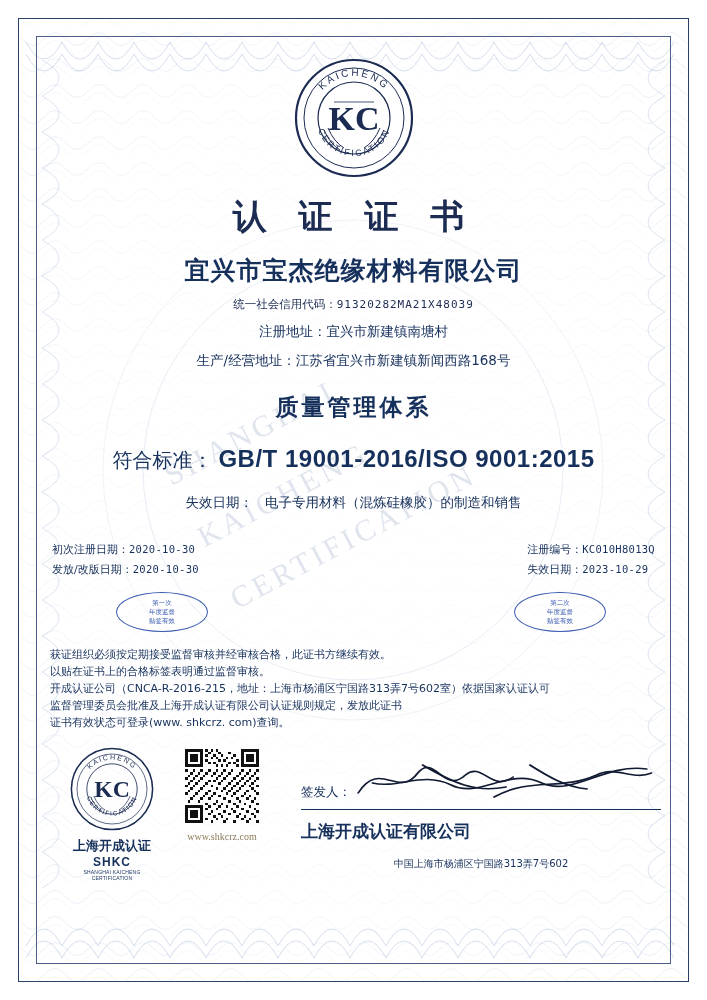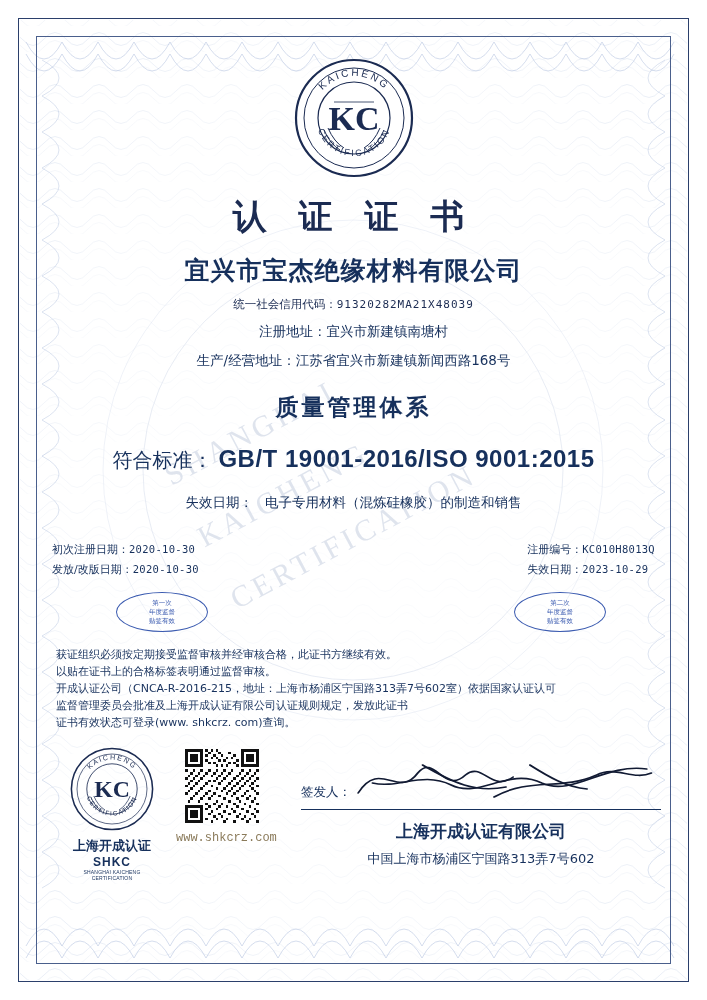--- a/index.html
+++ b/index.html
@@ -194,21 +194,21 @@
   .stamp.right { right: 55px; }
 
   .notes {
     margin-top: 8px;
     font-size: 11px;
     line-height: 17px;
     color: #16305c;
     font-family: "DejaVu Sans", sans-serif;
     padding: 0 4px;
   }
-  .notes div { white-space: nowrap; margin-left: 6px; }
+  .notes div { white-space: nowrap; }
 
   
   .bottom {
     position: relative;
     margin-top: 12px;
     height: 170px;
   }
   .bottom-seal {
     position: absolute;
     left: 18px;
@@ -244,24 +244,24 @@
     width: 92px;
     text-align: center;
   }
   .qr {
     width: 74px;
     height: 74px;
     margin: 0 auto;
     background: #fff;
   }
   .qr-url {
-    font-size: 12px;
+    font-size: 10px;
     color: #8a7a5a;
     margin-top: 4px;
-    font-family: Liberation Mono, monospace;
+    font-family: Liberation Serif, serif;
   }
   .sign-area {
     position: absolute;
     right: 0;
     top: 10px;
     width: 360px;
   }
   .sign-row {
     display: flex;
     align-items: flex-end;
@@ -277,32 +277,31 @@
     flex: 1;
     height: 54px;
     position: relative;
   }
   .sign-rule {
     border-bottom: 1.2px solid #16305c;
     margin-top: 2px;
     width: 100%;
   }
   .issuer {
-    text-align: center;
     font-size: 17px;
     font-weight: bold;
     color: #16305c;
     margin-top: 10px;
     font-family: "DejaVu Sans", sans-serif;
   }
   .issuer-addr {
     text-align: center;
-    font-size: 13px;
-    color: #16305c;
-    margin-top: 7px;
+    font-size: 10px;
+    color: #16305c;
+    margin-top: 14px;
     font-family: "DejaVu Sans", sans-serif;
   }
   .watermark {
     position: absolute;
     left: 0; top: 0; right: 0; bottom: 0;
     z-index: 1;
     pointer-events: none;
   }
 </style>
 </head>

